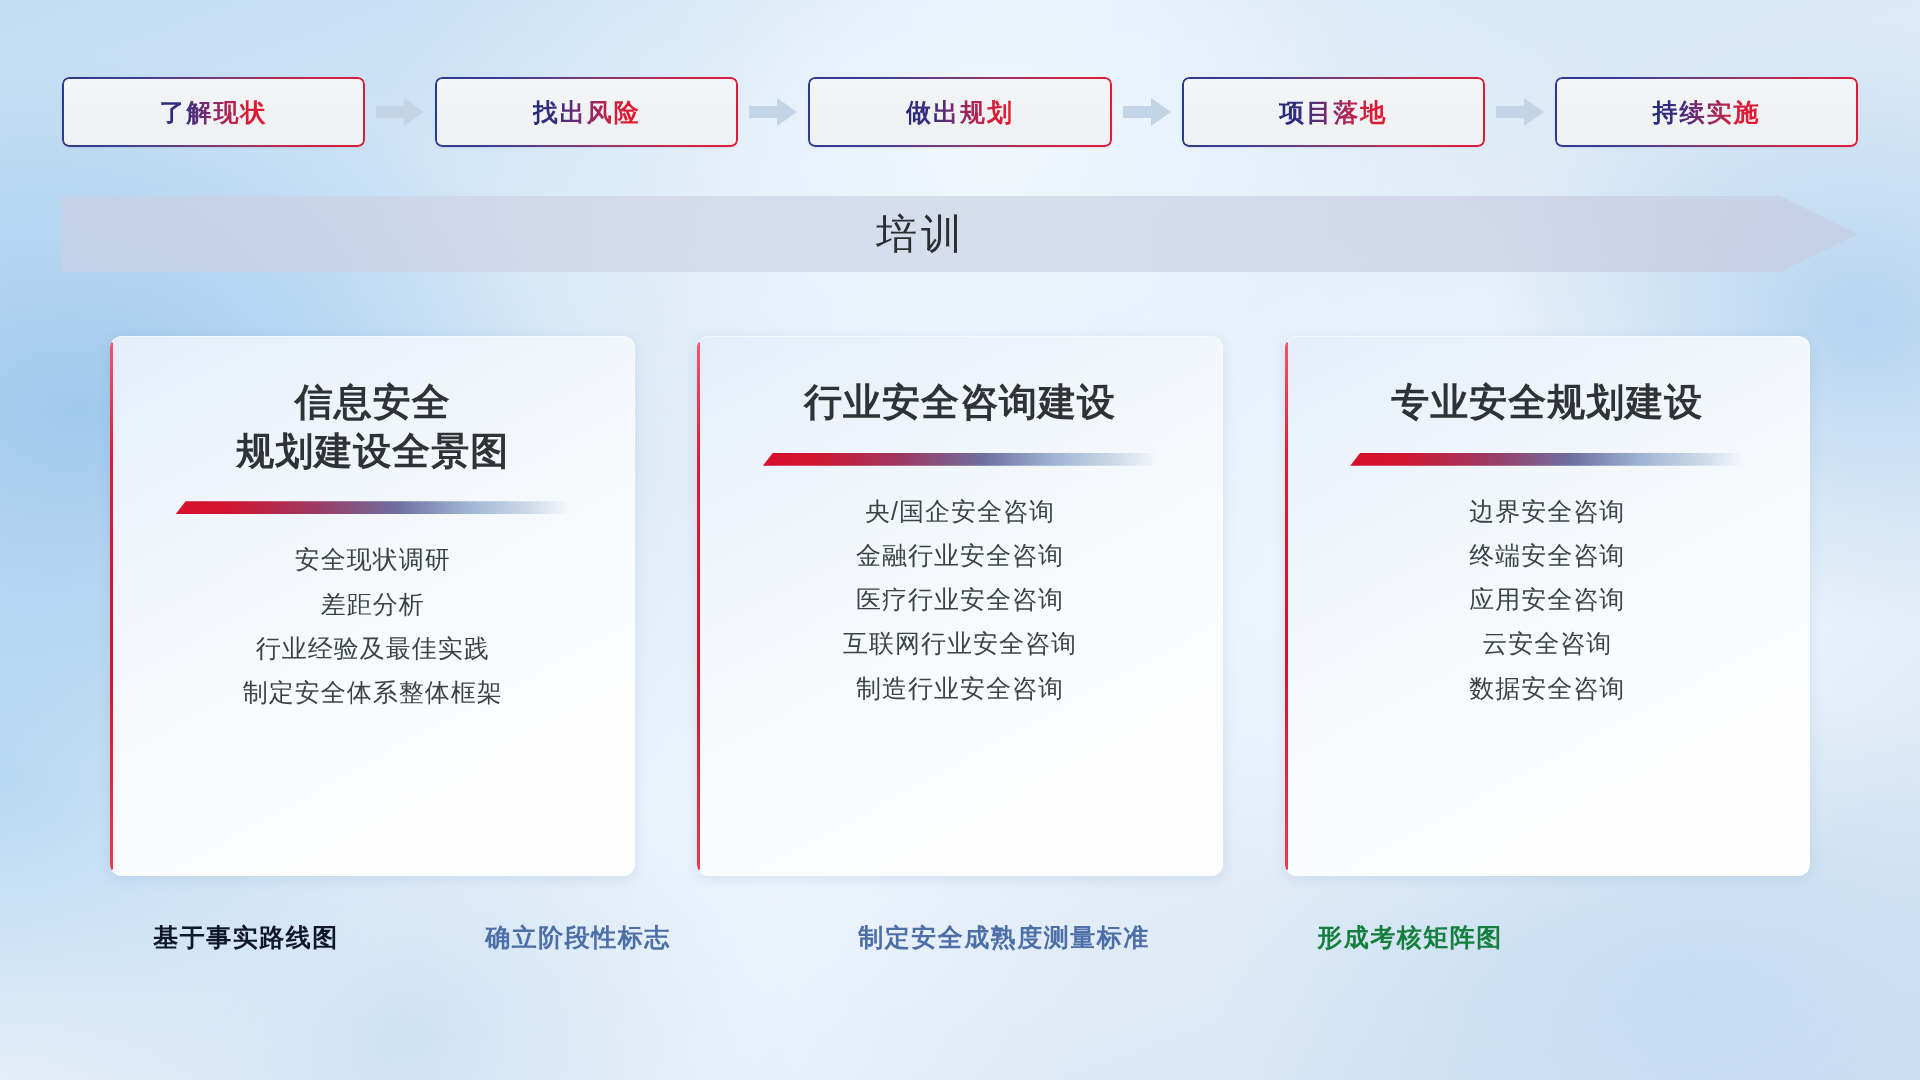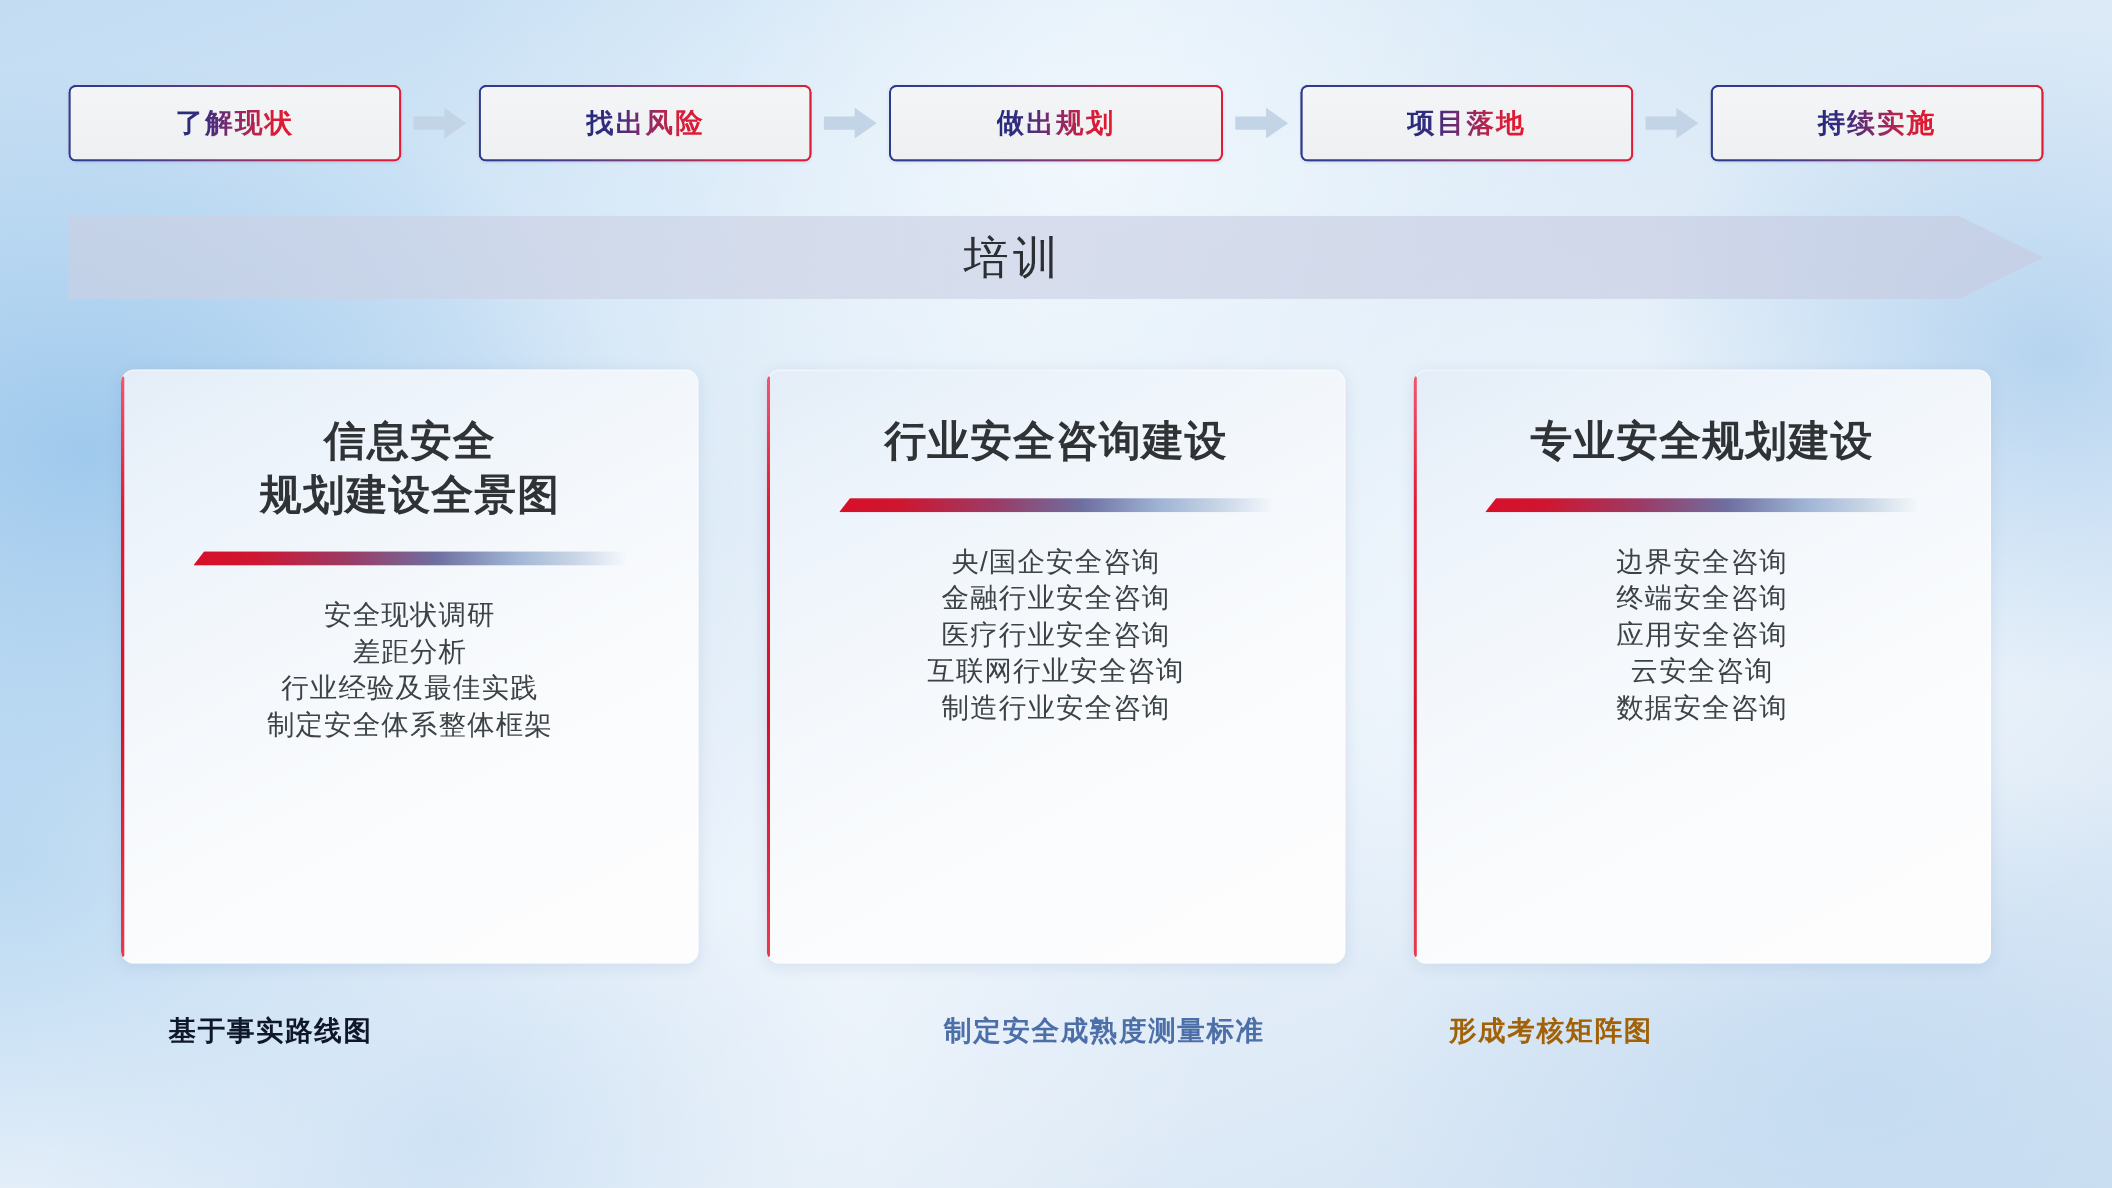--- a/index.html
+++ b/index.html
@@ -107,21 +107,21 @@
   }
   .card-divider{
     width:84%;height:13px;margin-top:26px;position:relative;
   }
   .card-divider .bar{
     position:absolute;inset:0;
     background:linear-gradient(90deg,#d80f29 0%,#cf1630 14%,#9b3b66 36%,#6e6fa0 56%,#9fb4d4 74%,#c9d6e6 88%,rgba(222,231,242,0) 100%);
     clip-path:polygon(10px 0, 100% 0, 100% 100%, 0 100%);
   }
   .card-items{
-    margin-top:30px;display:flex;flex-direction:column;align-items:center;gap:2px;
+    margin-top:30px;display:flex;flex-direction:column;align-items:center;gap:13px;
   }
   .card-item{
     font-size:25px;color:#3c4347;line-height:1.25;letter-spacing:1px;white-space:nowrap;
   }
 
   
   #footnotes{position:absolute;left:0;top:912px;width:1920px;height:50px;}
   .footnote{
     position:absolute;top:0;font-size:25px;font-weight:700;color:#4d6fa8;
     letter-spacing:1.5px;white-space:nowrap;line-height:50px;
@@ -234,15 +234,16 @@
           <div class="card-item">应用安全咨询</div>
           <div class="card-item">云安全咨询</div>
           <div class="card-item">数据安全咨询</div>
         </div>
       </div>
     </div>
   </div>
 
 <div id="footnotes">
     <div class="footnote" style="left: 246px; color: #0f172a;">基于事实路线图</div>
+    <div class="footnote" style="left: 578px; color: rgb(77, 111, 168);">确立阶段性标志</div>
     <div class="footnote" style="left: 1004px; color: rgb(77, 111, 168);">制定安全成熟度测量标准</div>
-    <div class="footnote" style="left: 1410px; color: #a16207;">形成考核矩阵图</div>
+    <div class="footnote" style="left: 1410px; color: #15803d;">形成考核矩阵图</div>
   </div>
 
 </body></html>

